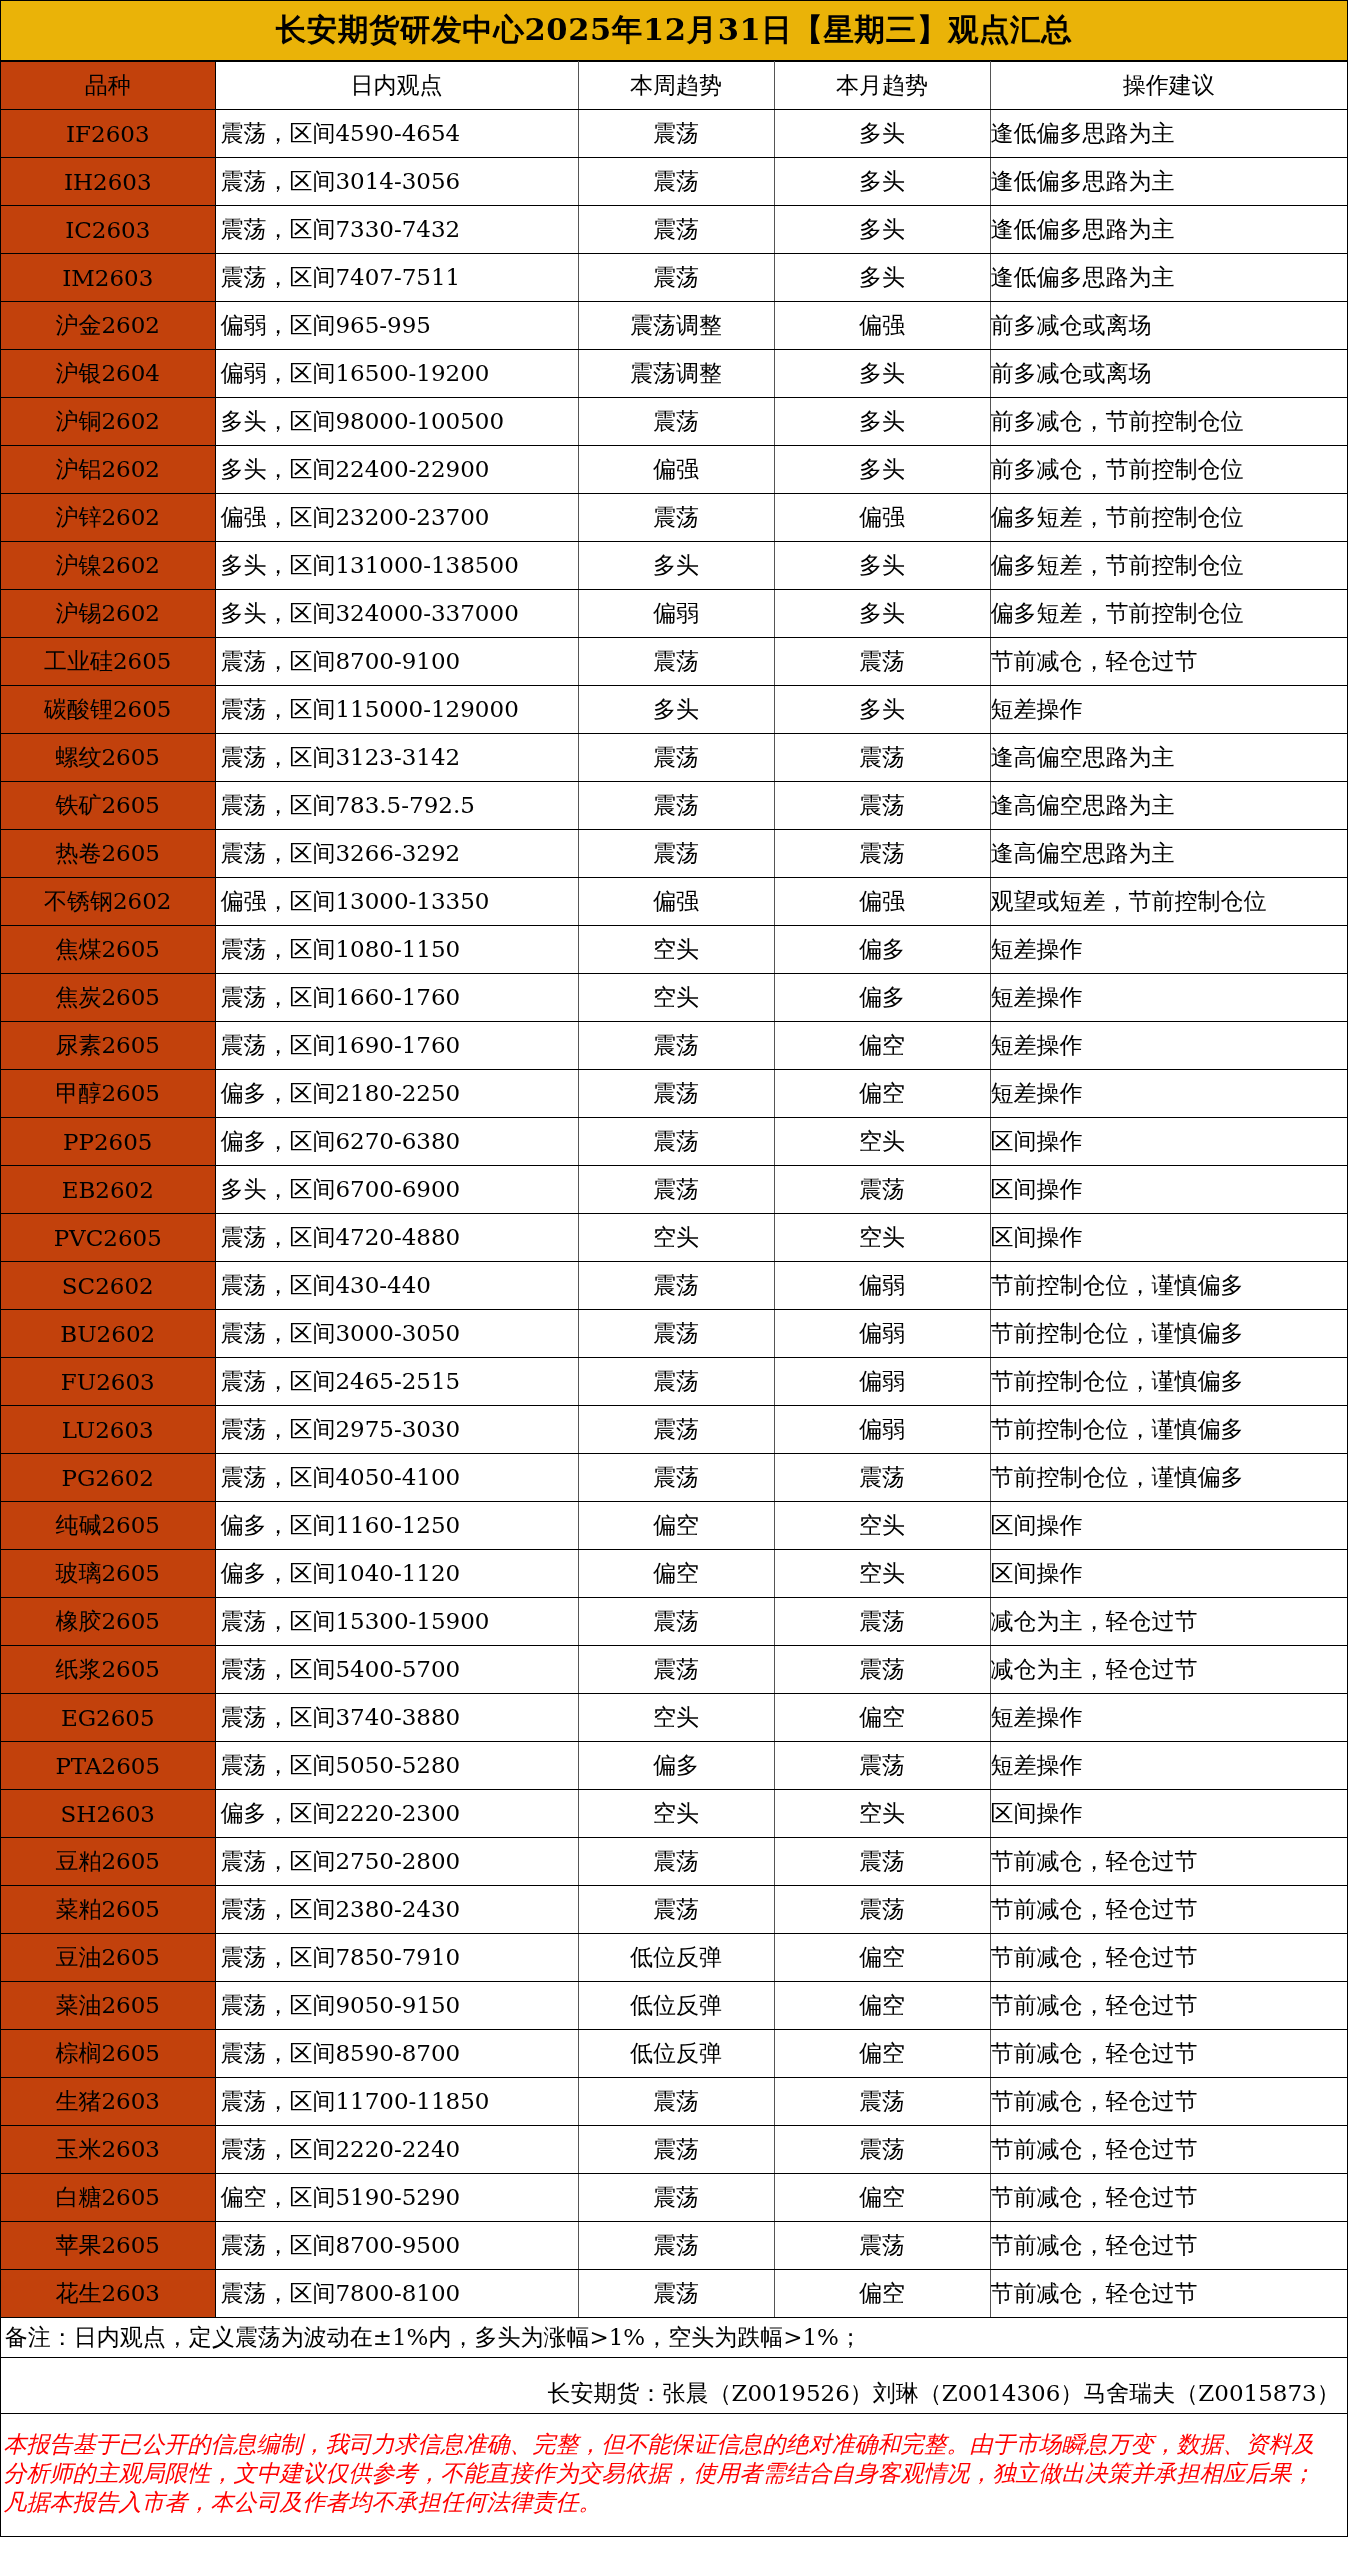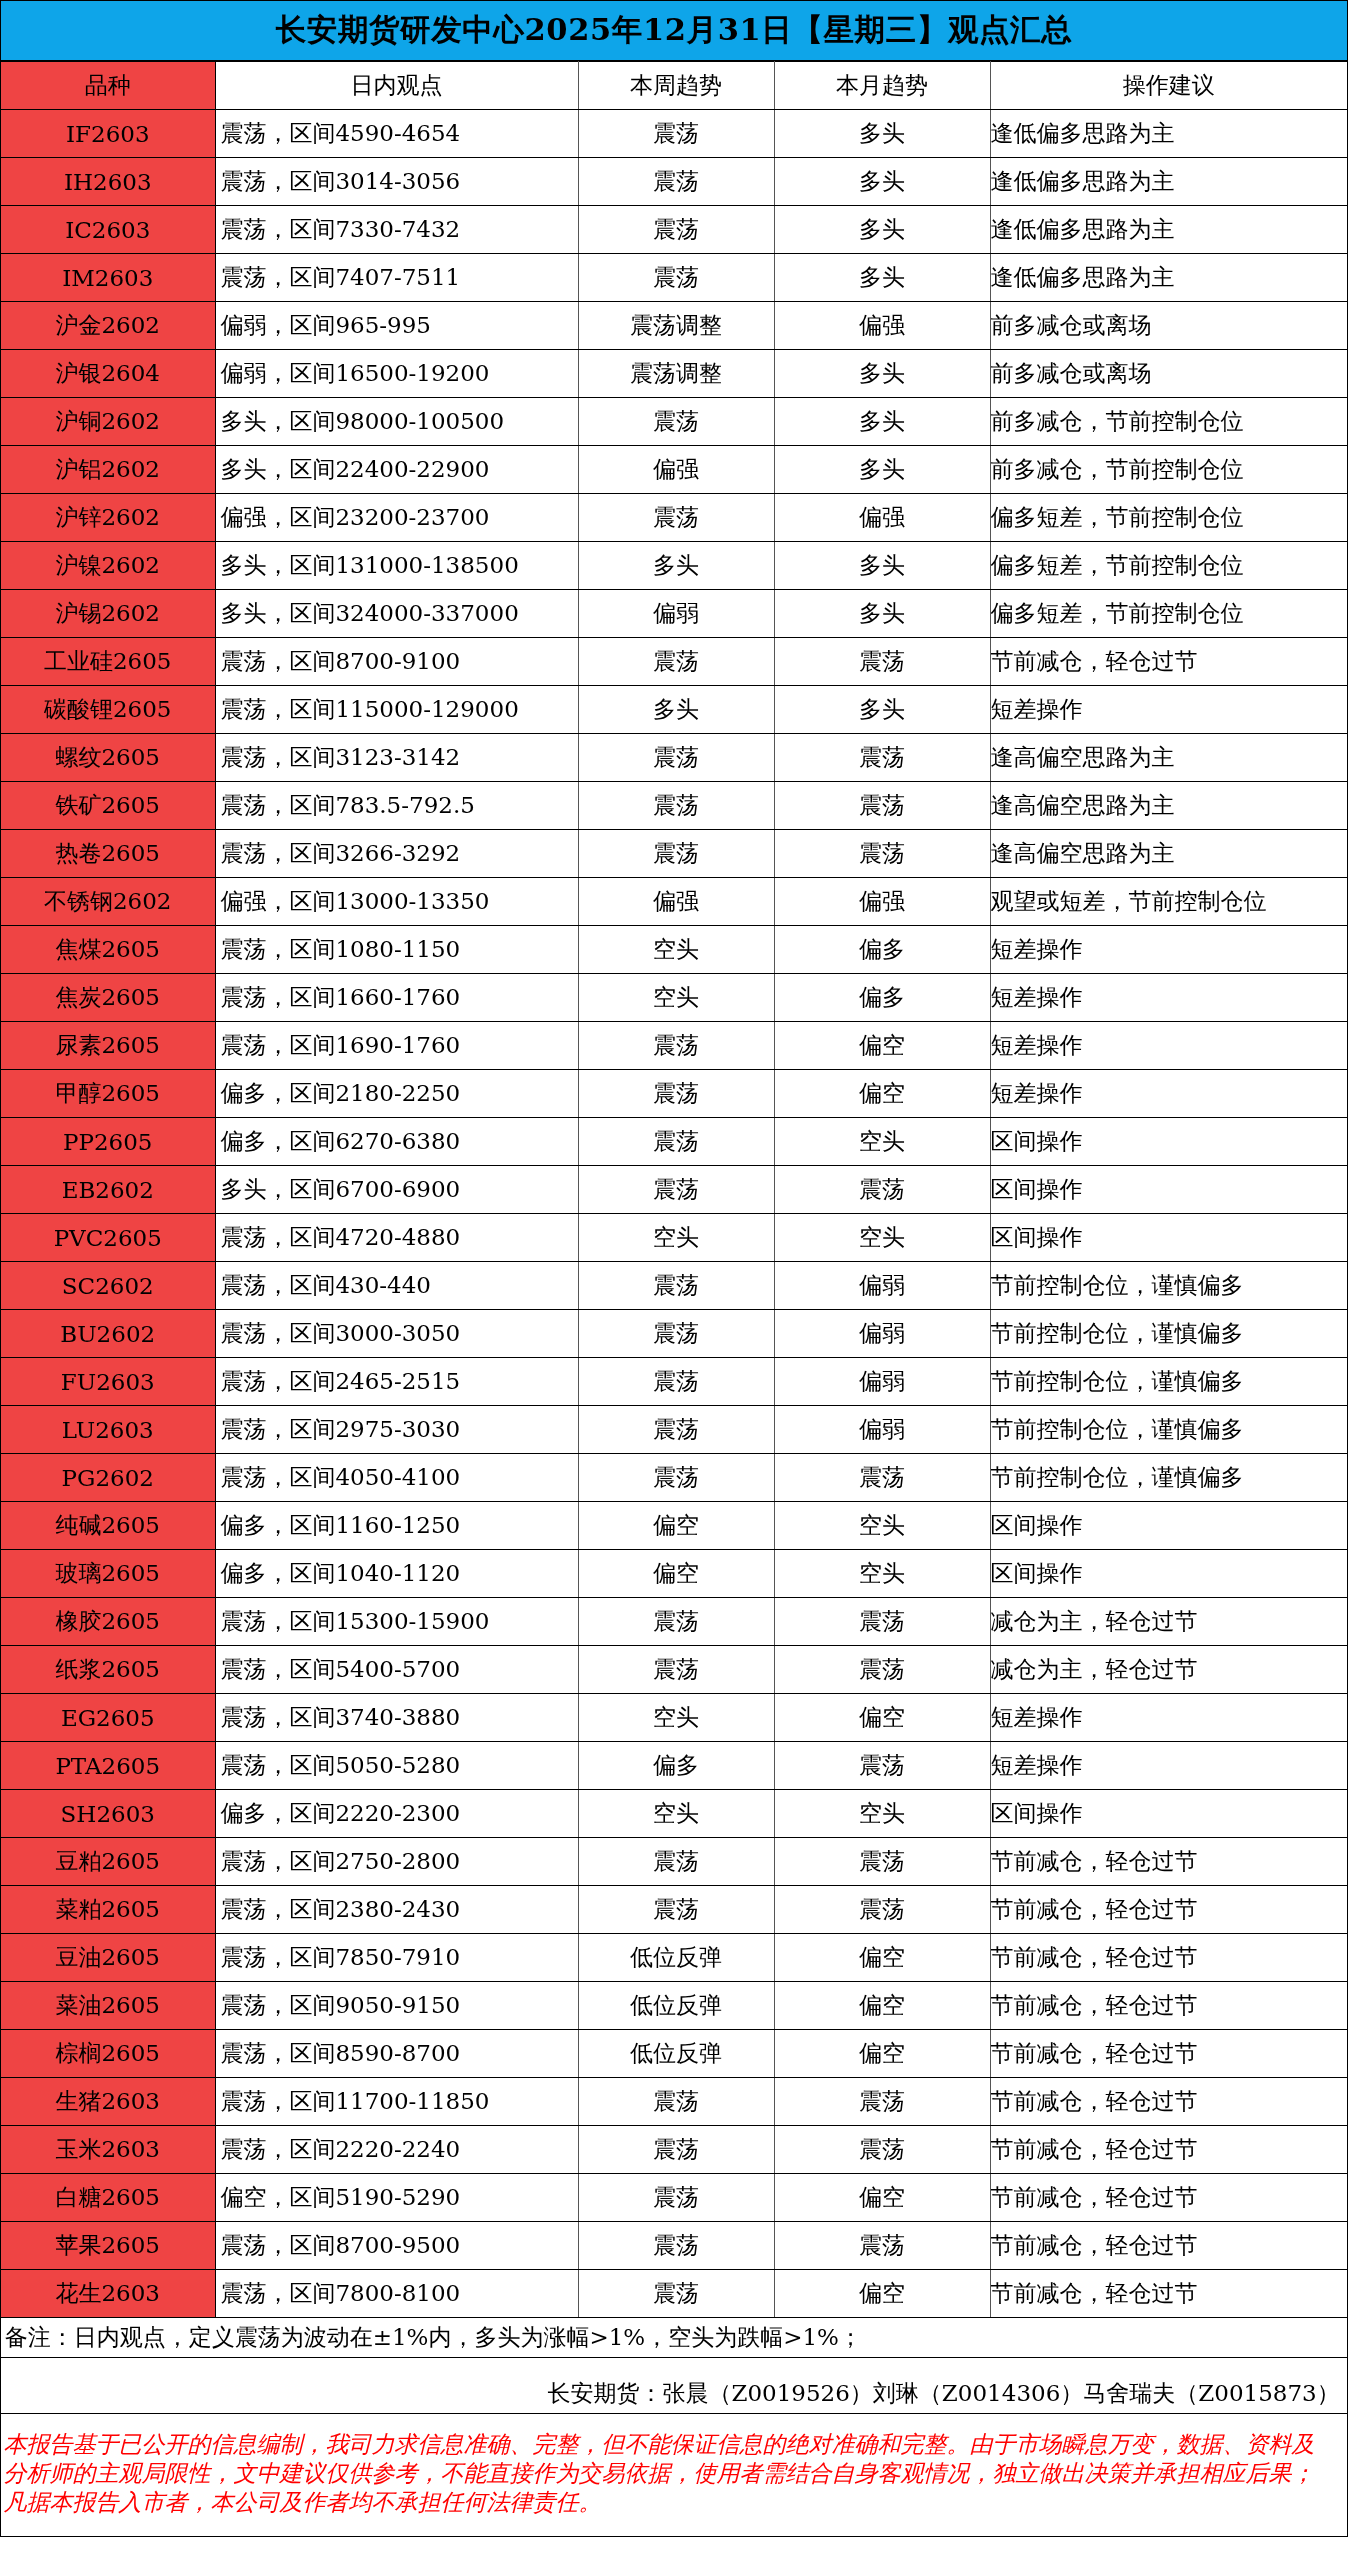--- a/index.html
+++ b/index.html
@@ -1,26 +1,26 @@
 <!DOCTYPE html>
 <html style="font-size:9.8px"><head>
 <meta charset="utf-8">
 <style>
   html, body { margin:0; padding:0; background:#ffffff; }
   body { width:1349px; height:2576px; overflow:hidden; position:relative;
          font-family:"DejaVu Serif","Liberation Serif",serif; color:#000; }
   .sheet { position:absolute; left:0; top:0; width:1348px; border-left:1.2px solid #000; border-right:1.2px solid #000; box-sizing:border-box; }
-  .title { height:61px; background:#0ea5e9; border-top:1.2px solid #000; border-bottom:1.2px solid #000; box-sizing:border-box;
+  .title { height:61px; background:#eab308; border-top:1.2px solid #000; border-bottom:1.2px solid #000; box-sizing:border-box;
            display:flex; align-items:center; justify-content:center; font-size:30.5px; font-weight:bold; letter-spacing:0.6px; }
   table { border-collapse:collapse; width:100%; table-layout:fixed; }
   td, th { border:1.2px solid #000; height:48px; box-sizing:border-box; padding:0; font-size:23px; font-weight:normal; white-space:nowrap; overflow:hidden; }
   tr > *:first-child { border-left:none; }
   tr > *:last-child { border-right:none; }
   td.inner, th.inner { border-left:0.6px solid #555; border-right:0.6px solid #555; }
-  .c1 { width:214px; background:#ef4444; text-align:center; }
+  .c1 { width:214px; background:#c2410c; text-align:center; }
   .c2 { width:363px; text-align:left; padding-left:4.9px; }
   .c3 { width:196px; text-align:center; }
   .c4 { width:216px; text-align:center; }
   .c5 { }
   th.c2 { text-align:center; padding-left:0; }
   .note { height:40px; border-bottom:1.2px solid #000; box-sizing:border-box; font-size:23px; display:flex; align-items:center; padding-left:3.7px; }
   .authors { height:40px; border-bottom:1.2px solid #000; box-sizing:border-box; font-size:23px; display:flex; align-items:center; justify-content:flex-end; padding-right:7.3px;margin-top:16px; }
   .disclaimer { height:123px; border-bottom:1.2px solid #000; box-sizing:border-box; color:#FF0000; font-size:23px; line-height:29px; padding:16px 18.3px 0 2.4px;font-style:italic; }
 </style>
 </head>

